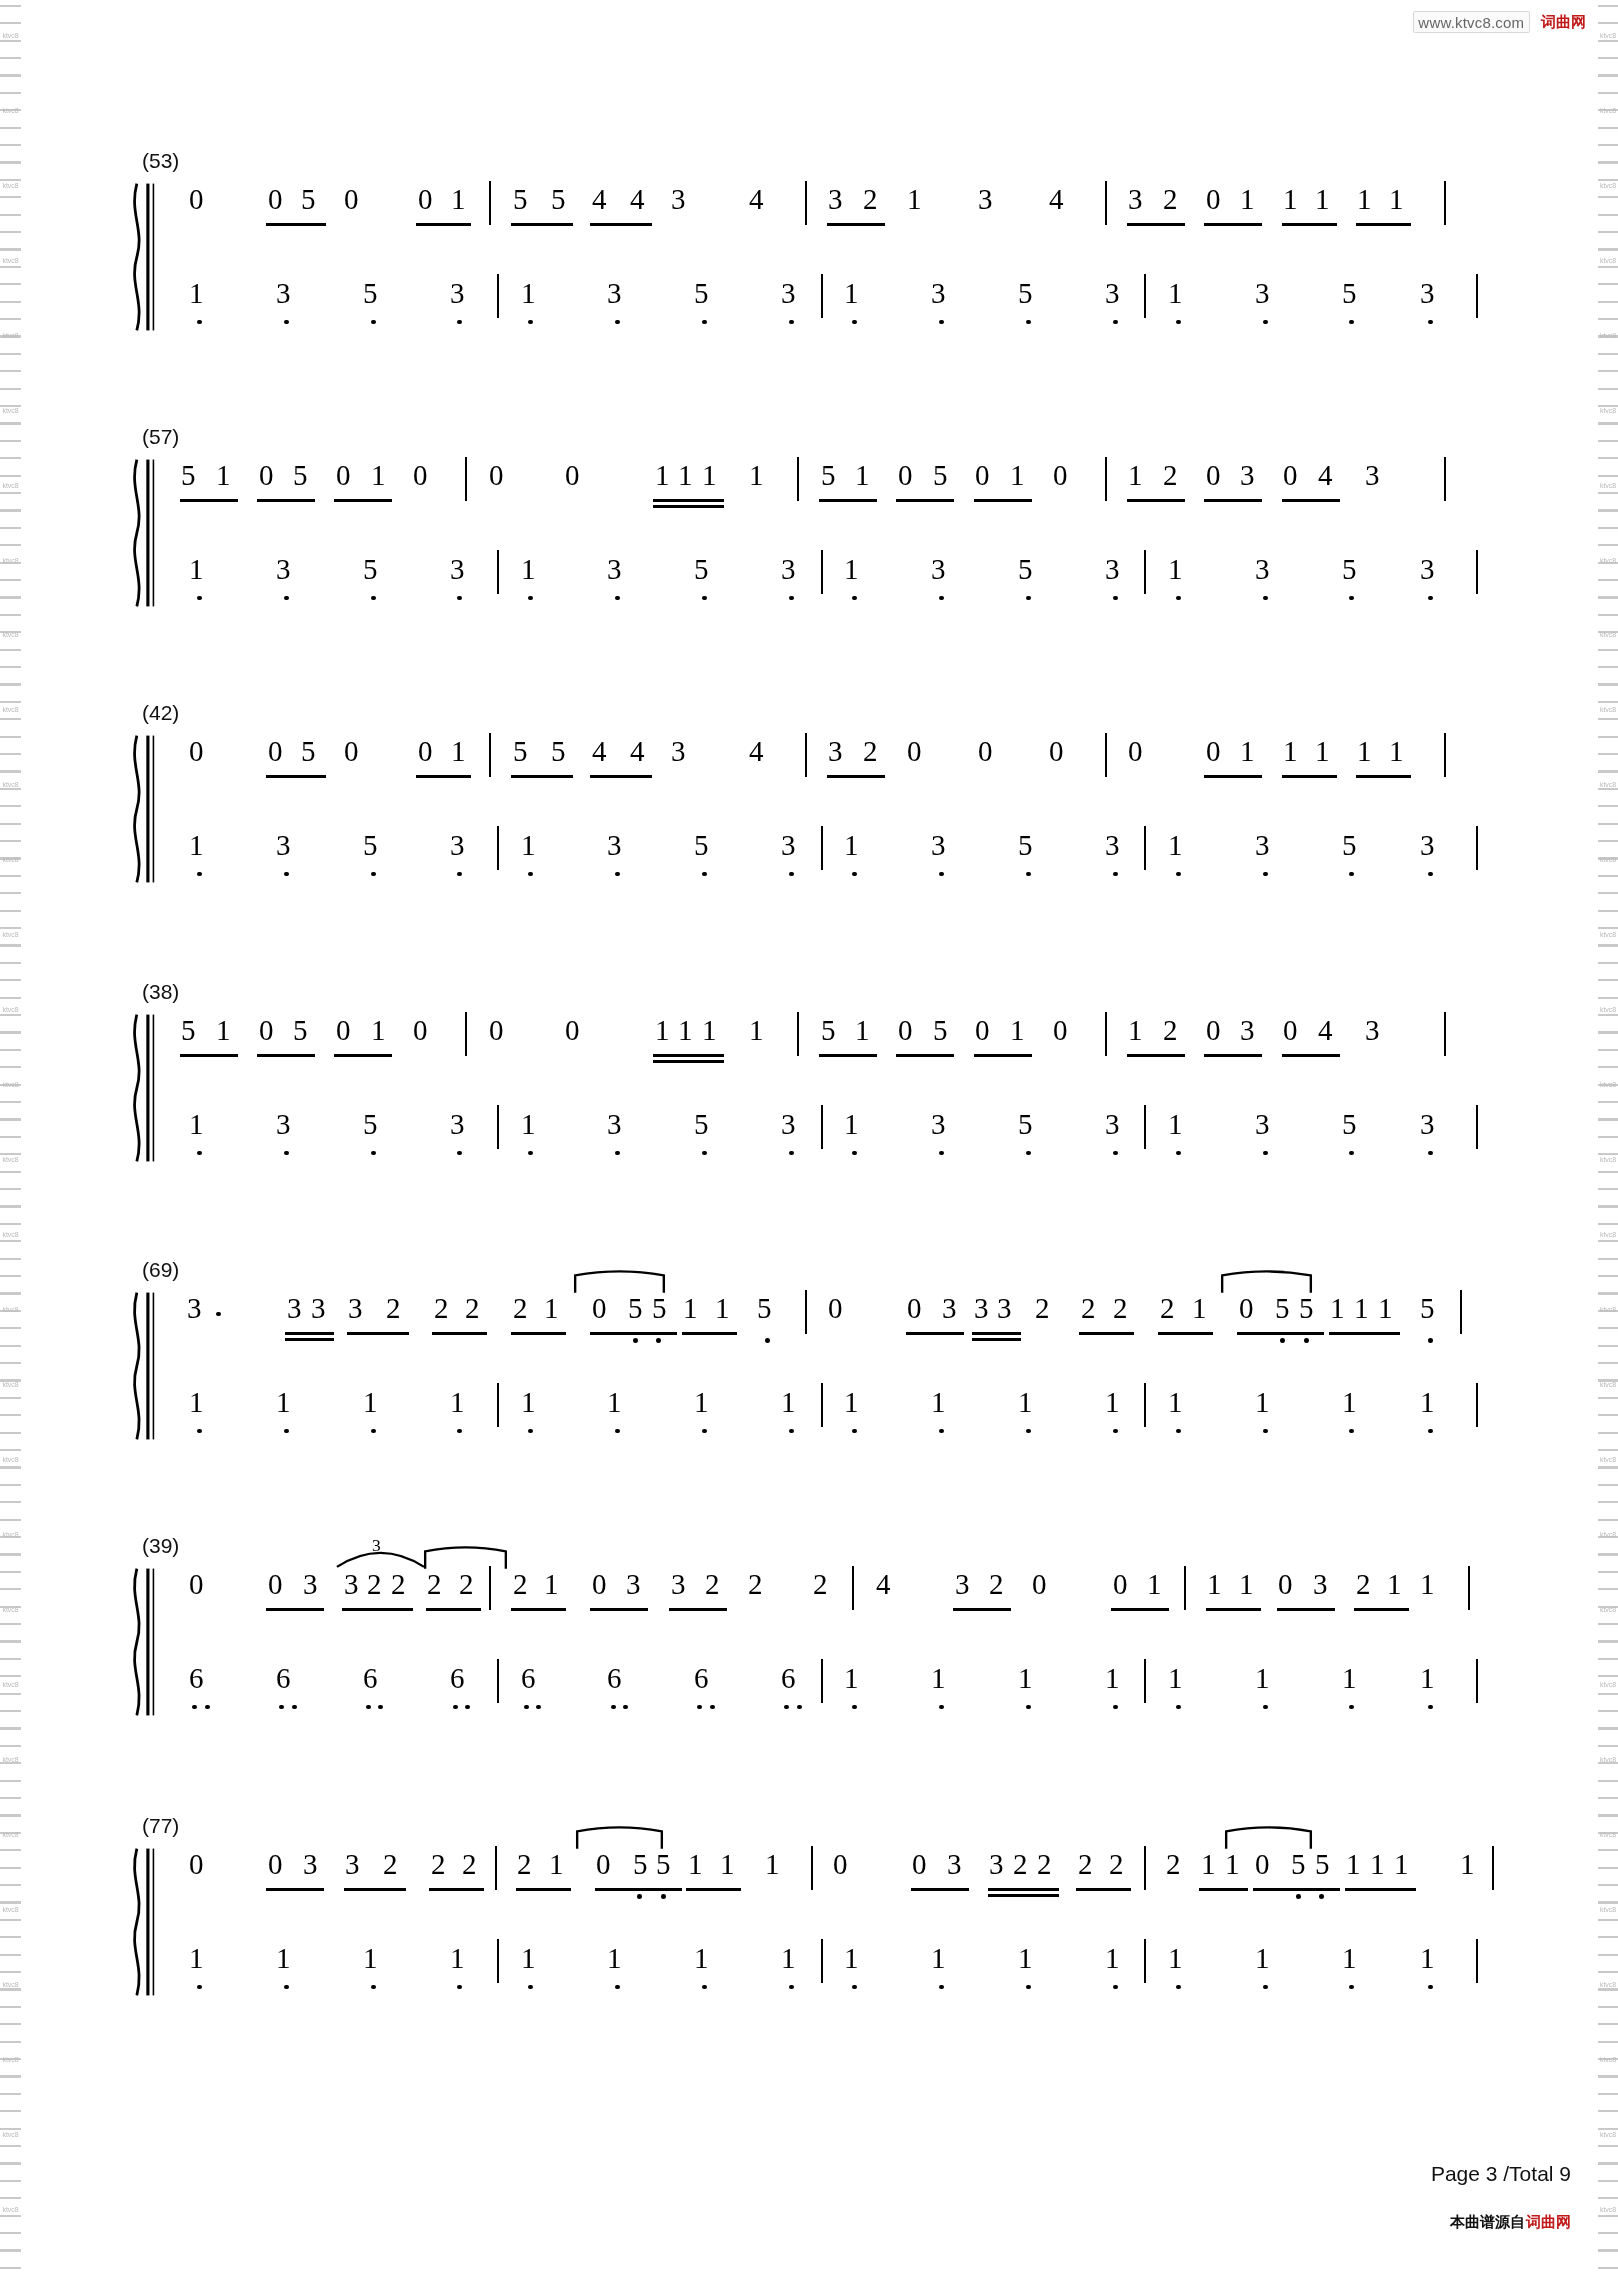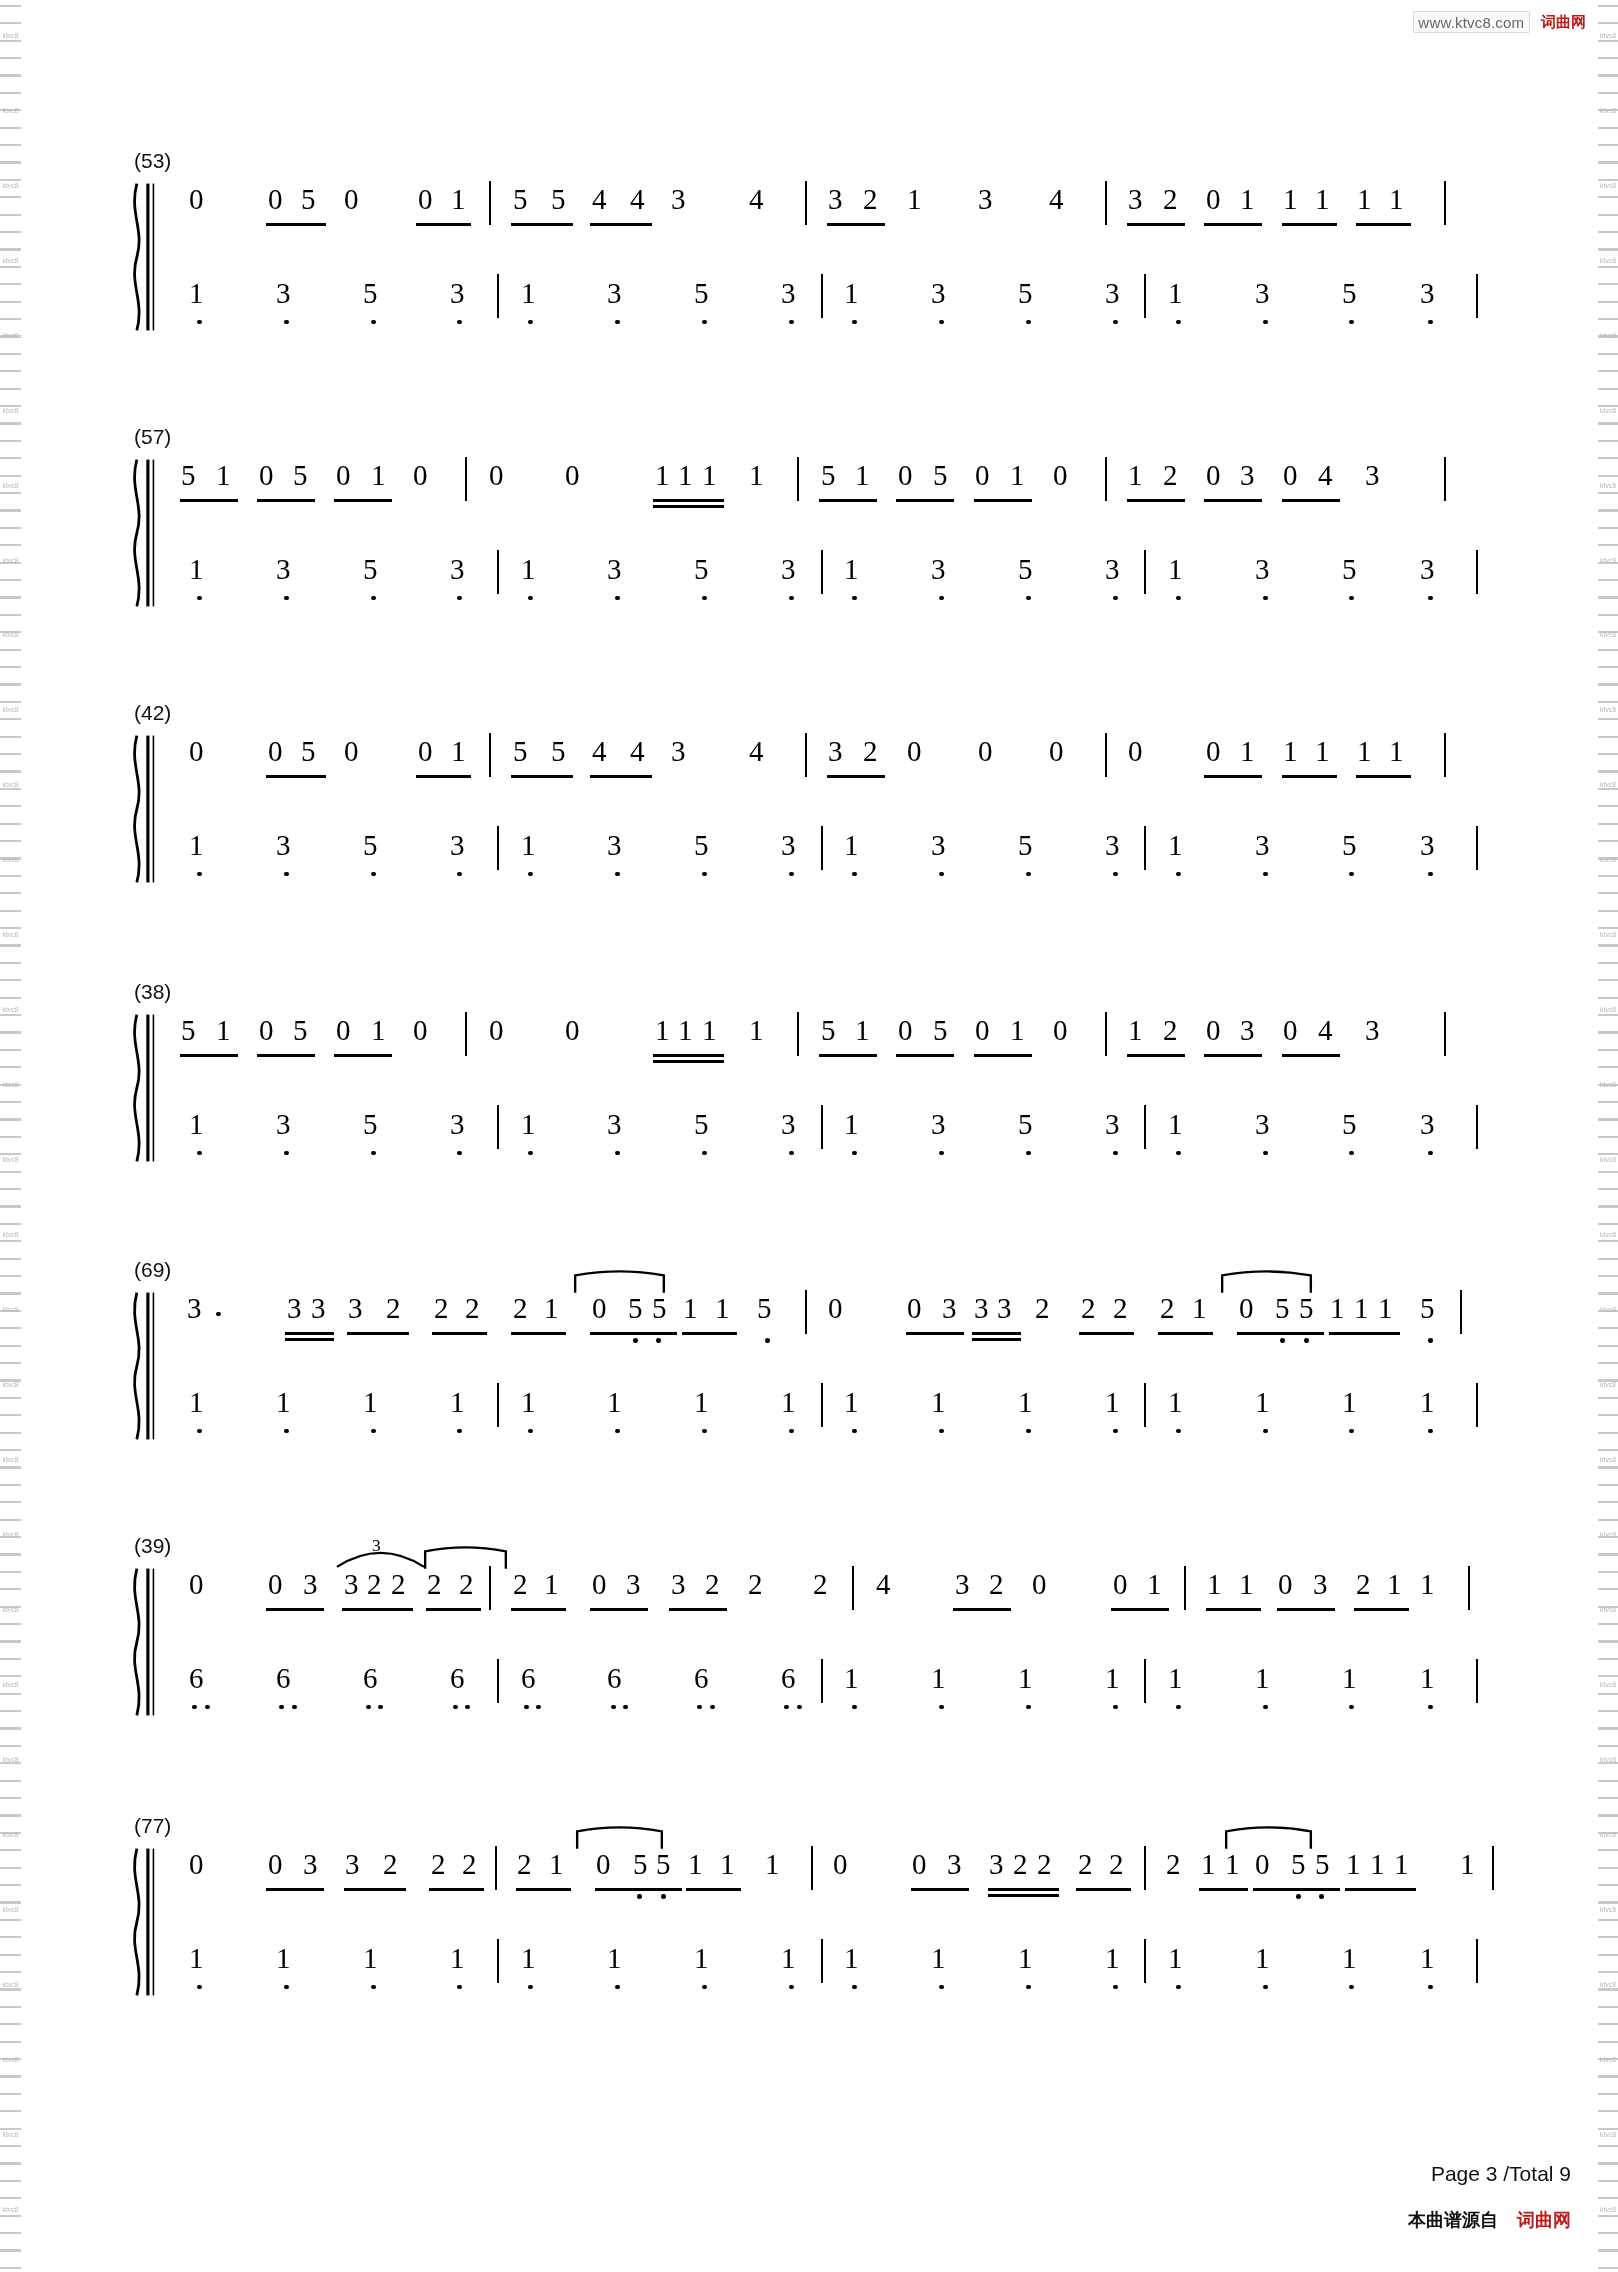--- a/index.html
+++ b/index.html
@@ -40,21 +40,21 @@
   .hdr-box{
     border:0.8px solid #d8d8d8;background:#fafafa;
     padding:1.6px 4.7px;border-radius:1.6px;
   }
 
   
   .sheet{position:absolute;left:0;top:0;width:1618px;height:2273px;}
 
   .system{position:absolute;left:118px;width:1389px;}
   .sys-num{
-    position:absolute;left:16px;top:-33px;
+    position:absolute;left:24px;top:-33px;
     font-family:"Liberation Sans", sans-serif;
     font-size:21px;color:#111;
   }
 
   
   .brace{
     position:absolute;left:6.3px;top:0;width:27px;height:100%;
   }
   .brace svg{display:block;}
 
@@ -102,22 +102,22 @@
 
   
   .footer{
     position:absolute;right:47px;bottom:87px;
     font-family:"Liberation Sans", sans-serif;
     font-size:21px;color:#111;
   }
   .footer-src{
     position:absolute;right:47px;bottom:41px;
     font-family:"Liberation Sans", sans-serif;
-    font-size:18px;color:#111;font-weight:bold;
-    display:flex;align-items:center;gap:19px;
+    font-size:15px;color:#111;font-weight:bold;
+    display:flex;align-items:center;gap:1px;
   }
   .footer-src .cn-red{color:#c01a1a;}
 </style>
 </head>
 <body>
 
 <div class="edge left">
     <div class="edge-mark" style="top: 32px;">ktvc8</div>
     <div class="edge-mark" style="top: 107px;">ktvc8</div>
     <div class="edge-mark" style="top: 182px;">ktvc8</div>

